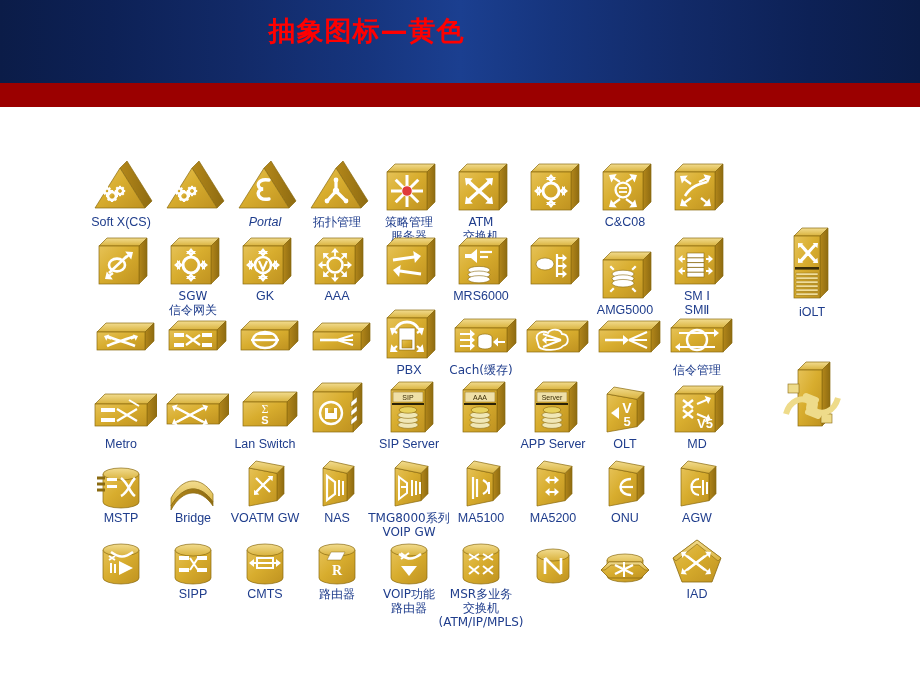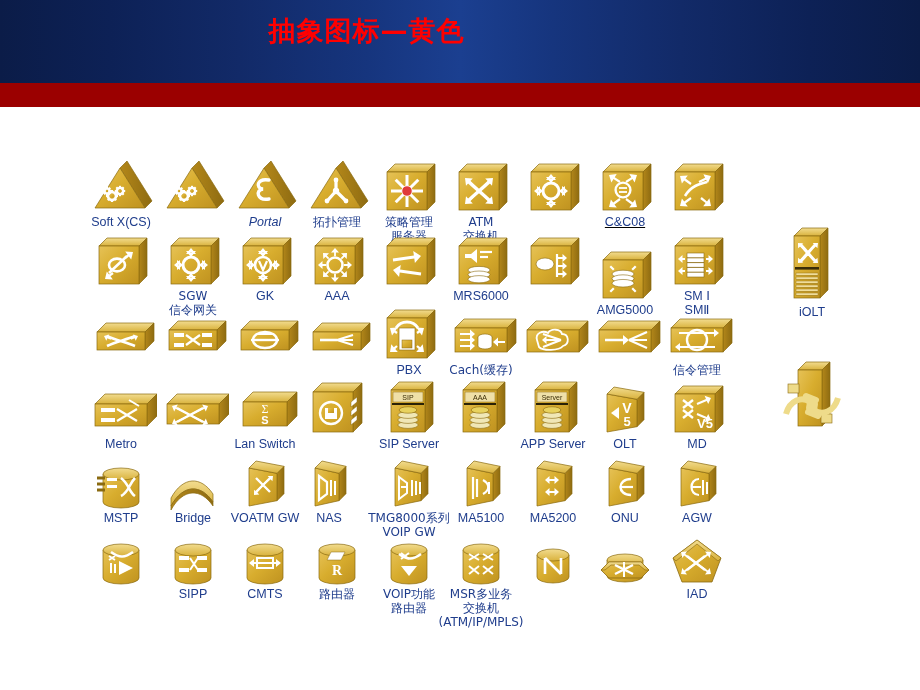--- a/index.html
+++ b/index.html
@@ -325,21 +325,21 @@
           <polygon points="32.9,45.5 32.9,44.0 29.0,44.0 34.0,50.0 39.0,44.0 35.1,44.0 35.1,45.5" fill="#ffffff"></polygon>
           <polygon points="35.1,45.5 35.1,47.0 39.0,47.0 34.0,41.0 29.0,47.0 32.9,47.0 32.9,45.5" fill="#ffffff"></polygon>
           <polygon points="21.5,31.9 23.0,31.9 23.0,28.0 17.0,33.0 23.0,38.0 23.0,34.1 21.5,34.1" fill="#ffffff"></polygon>
           <polygon points="21.5,34.1 20.0,34.1 20.0,38.0 26.0,33.0 20.0,28.0 20.0,31.9 21.5,31.9" fill="#ffffff"></polygon>
           <polygon points="46.5,34.1 45.0,34.1 45.0,38.0 51.0,33.0 45.0,28.0 45.0,31.9 46.5,31.9" fill="#ffffff"></polygon>
           <polygon points="46.5,31.9 48.0,31.9 48.0,28.0 42.0,33.0 48.0,38.0 48.0,34.1 46.5,34.1" fill="#ffffff"></polygon>
         </svg>
       </div>
       <div class="icon-label"></div>
     </div>
-    <div class="icon-cell" style="left: 552px; top: 0px; text-decoration: underline;">
+    <div class="icon-cell" style="left: 552px; top: 0px;">
       <div class="icon-art">
         <svg width="72" height="56" viewBox="0 0 72 56" xmlns="http://www.w3.org/2000/svg">
           <defs>
             <linearGradient id="gf" x1="0" y1="0" x2="1" y2="1">
               <stop offset="0" stop-color="#e6c257"></stop>
               <stop offset="0.45" stop-color="#d8ad2e"></stop>
               <stop offset="1" stop-color="#bf9220"></stop>
             </linearGradient>
             <linearGradient id="gt" x1="0" y1="0" x2="0" y2="1">
               <stop offset="0" stop-color="#f2dc8f"></stop>
@@ -1287,21 +1287,21 @@
           <polygon points="48,19.32 55,12.32 55,39.68 48,46.68" fill="url(#gs)" stroke="#8a6a10" stroke-width="0.7"></polygon>
           <polygon points="20,14 48,19.32 48,46.68 20,52" fill="url(#gf)" stroke="#8a6a10" stroke-width="0.7"></polygon>
           <polygon points="20,14 27,7 55,12.32 48,19.32" fill="url(#gt)" stroke="#8a6a10" stroke-width="0.7"></polygon>
           <path d="M27 24 L41 38 M41 24 L27 38" stroke="#ffffff" stroke-width="2.4"></path>
           <polygon points="34.5,31.6 41.6,25.3 43.4,27.3 44.0,22.0 38.7,22.1 40.5,24.1 33.5,30.4" fill="#ffffff"></polygon>
           <polygon points="33.4,30.5 27.1,37.5 25.1,35.7 25.0,41.0 30.3,40.4 28.3,38.6 34.6,31.5" fill="#ffffff"></polygon>
         </svg>
       </div>
       <div class="icon-label">VOATM GW</div>
     </div>
-    <div class="icon-cell" style="left: 256px; top: 296px;">
+    <div class="icon-cell" style="left: 264px; top: 296px;">
       <div class="icon-art">
         <svg width="72" height="56" viewBox="0 0 72 56" xmlns="http://www.w3.org/2000/svg">
           <defs>
             <linearGradient id="gf" x1="0" y1="0" x2="1" y2="1">
               <stop offset="0" stop-color="#e6c257"></stop>
               <stop offset="0.45" stop-color="#d8ad2e"></stop>
               <stop offset="1" stop-color="#bf9220"></stop>
             </linearGradient>
             <linearGradient id="gt" x1="0" y1="0" x2="0" y2="1">
               <stop offset="0" stop-color="#f2dc8f"></stop>

